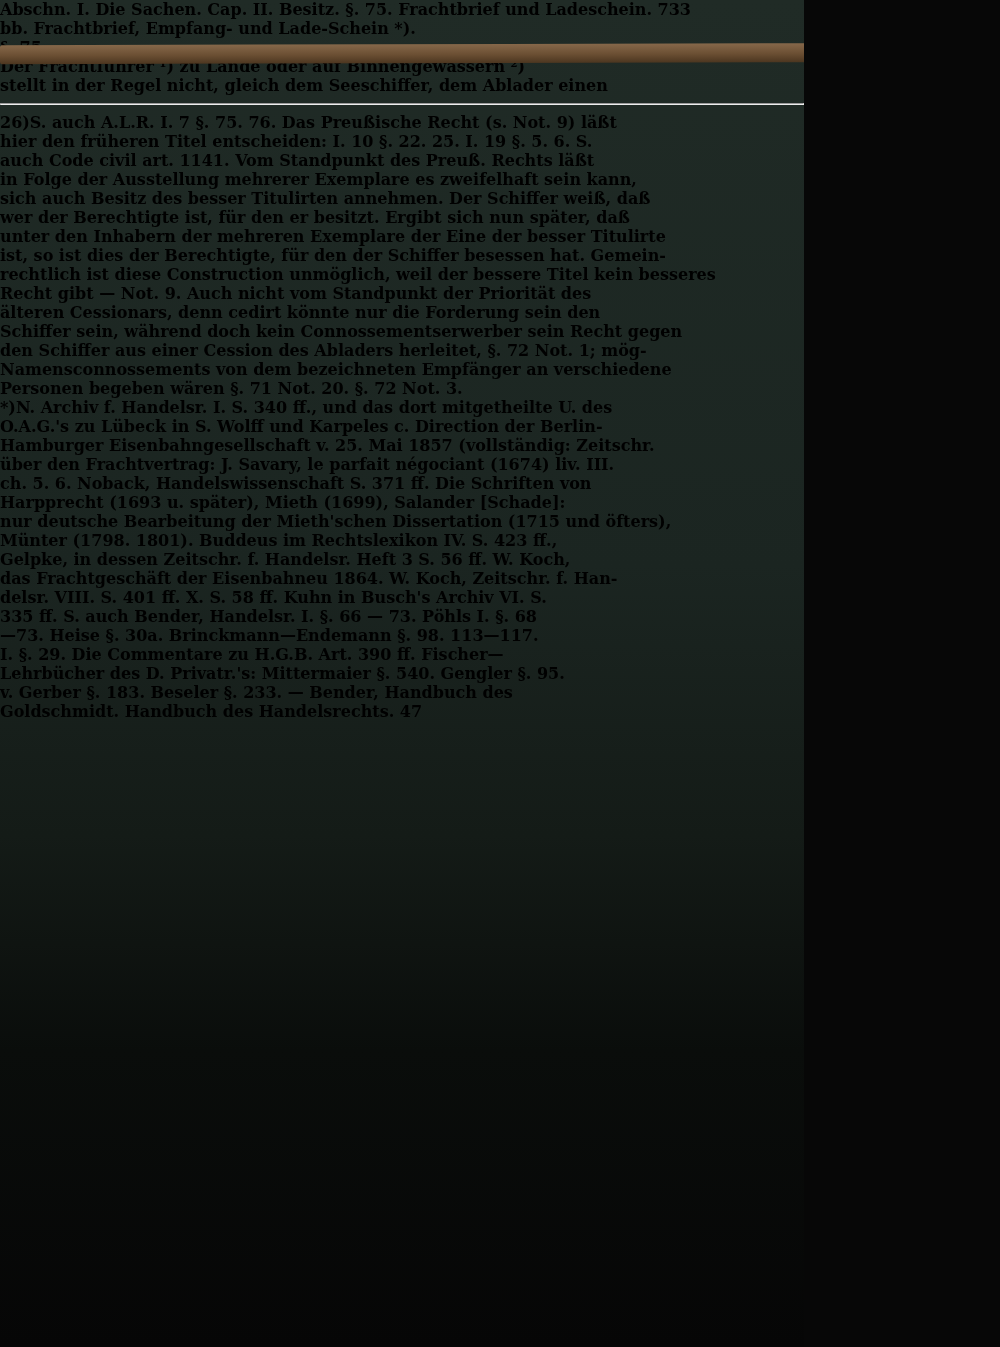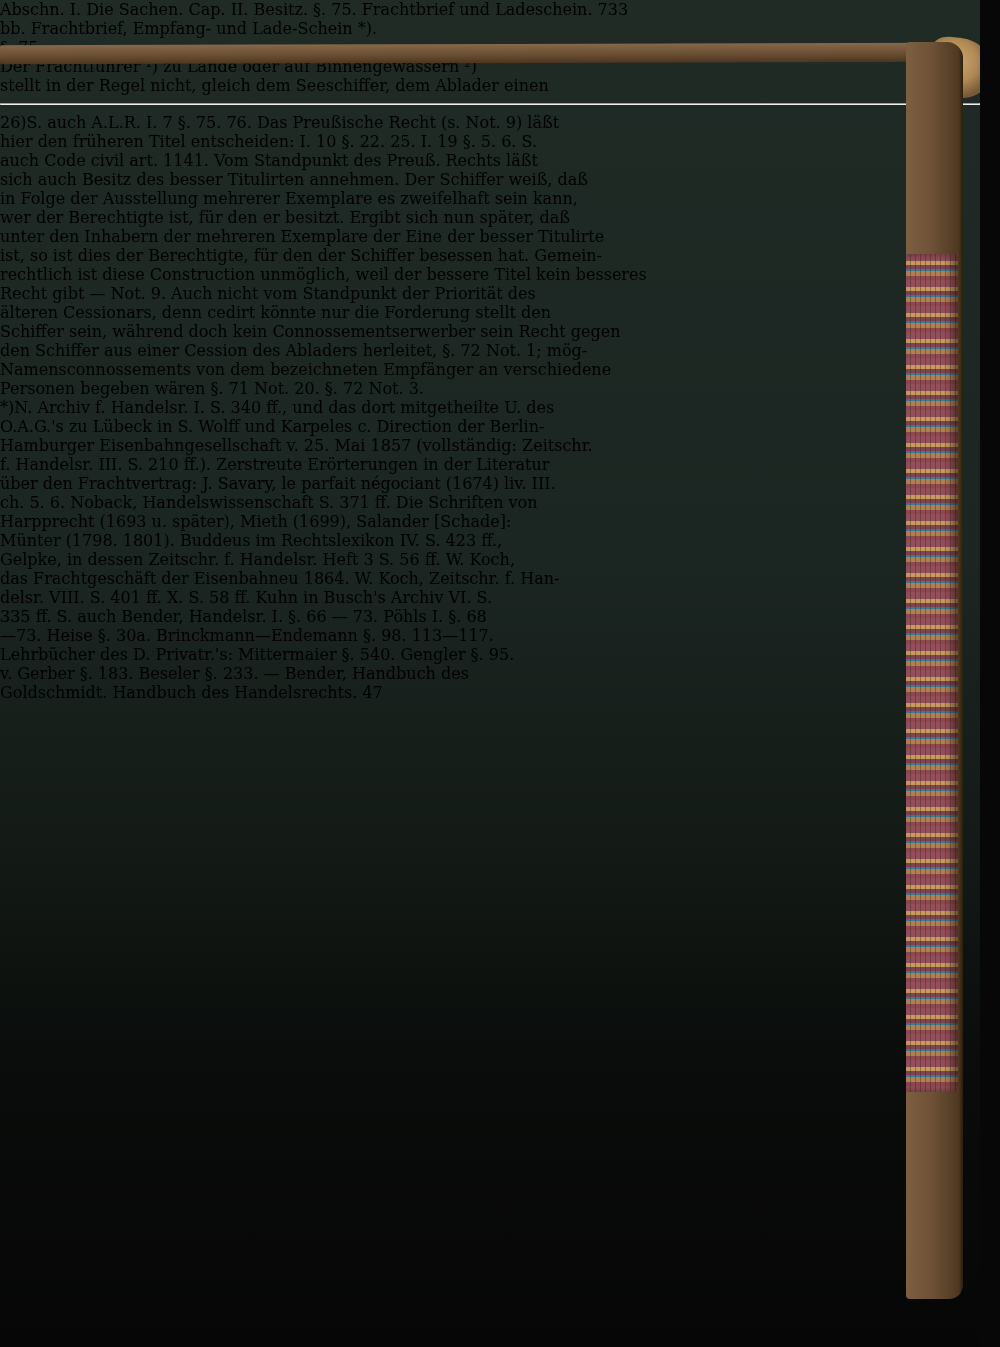--- a/index.html
+++ b/index.html
@@ -1,19 +1,20 @@
 <!DOCTYPE html>
 <html><head>
 <meta charset="utf-8">
 <style>
   html,body{margin:0;padding:0;background:#070707;}
   .scene{
-    position:relative;width:980px;height:1347px;overflow:hidden;
+    position:relative;width:804px;height:1347px;overflow:hidden;
     background:linear-gradient(180deg,#202b26 0%,#1b2521 42%,#141b17 62%,#0a0d0b 78%,#060606 100%);
     font-family:"DejaVu Serif","Liberation Serif",serif;
+    font-weight:bold;
   }
   
   .cover-top-band{
     position:absolute;left:0;top:44px;width:952px;height:19px;
     background:linear-gradient(180deg,#86684a 0%,#6b4f33 55%,#4c3620 100%);
     transform:rotate(-.15deg);border-radius:2px;
   }
   .corner-wear{
     position:absolute;left:928px;top:38px;width:64px;height:60px;
     background:radial-gradient(60% 60% at 40% 40%,#cfa871 0%,#b08a54 60%,#7a5a36 100%);
@@ -123,45 +124,46 @@
           <div class="p-line first">Der Frachtführer ¹) zu Lande oder auf Binnengewässern ²)</div>
           <div class="p-line">stellt in der Regel nicht, gleich dem Seeschiffer, dem Ablader einen</div>
         </div>
 
       <hr class="fn-rule">
 
       <div class="footnotes" id="footnotes">
           <div class="fn-line fn-first"><span class="fn-label">26)</span>S. auch A.L.R. I. 7 §. 75. 76. Das Preußische Recht (s. Not. 9) läßt</div>
           <div class="fn-line fn-cont">hier den früheren Titel entscheiden: I. 10 §. 22. 25. I. 19 §. 5. 6. S.</div>
           <div class="fn-line fn-cont">auch Code civil art. 1141. Vom Standpunkt des Preuß. Rechts läßt</div>
+          <div class="fn-line fn-cont">in Folge der Ausstellung mehrerer Exemplare es zweifelhaft sein kann,</div>
           <div class="fn-line fn-cont">sich auch Besitz des besser Titulirten annehmen. Der Schiffer weiß, daß</div>
-          <div class="fn-line fn-cont">in Folge der Ausstellung mehrerer Exemplare es zweifelhaft sein kann,</div>
           <div class="fn-line fn-cont">wer der Berechtigte ist, für den er besitzt. Ergibt sich nun später, daß</div>
           <div class="fn-line fn-cont">unter den Inhabern der mehreren Exemplare der Eine der besser Titulirte</div>
           <div class="fn-line fn-cont">ist, so ist dies der Berechtigte, für den der Schiffer besessen hat. Gemein-</div>
           <div class="fn-line fn-cont">rechtlich ist diese Construction unmöglich, weil der bessere Titel kein besseres</div>
           <div class="fn-line fn-cont">Recht gibt — Not. 9. Auch nicht vom Standpunkt der Priorität des</div>
-          <div class="fn-line fn-cont">älteren Cessionars, denn cedirt könnte nur die Forderung stellt den</div>
+          <div class="fn-line fn-cont">älteren Cessionars, denn cedirt könnte nur die Forderung sein den</div>
           <div class="fn-line fn-cont">Schiffer sein, während doch kein Connossementserwerber sein Recht gegen</div>
           <div class="fn-line fn-cont">den Schiffer aus einer Cession des Abladers herleitet, §. 72 Not. 1; mög-</div>
           <div class="fn-line fn-cont">Namensconnossements von dem bezeichneten Empfänger an verschiedene</div>
           <div class="fn-line fn-cont no-just">Personen begeben wären §. 71 Not. 20. §. 72 Not. 3.</div>
           <div class="fn-line fn-first fn-star"><span class="fn-label">*)</span>N. Archiv f. Handelsr. I. S. 340 ff., und das dort mitgetheilte U. des</div>
           <div class="fn-line fn-cont">O.A.G.'s zu Lübeck in S. Wolff und Karpeles c. Direction der Berlin-</div>
           <div class="fn-line fn-cont">Hamburger Eisenbahngesellschaft v. 25. Mai 1857 (vollständig: Zeitschr.</div>
-          <div class="fn-line fn-cont">f. Handelsr. III. S. 210 ff.). Zerstreute Erörterungen in der Literatur</div>
           <div class="fn-line fn-cont">über den Frachtvertrag: J. Savary, le parfait négociant (1674) liv. III.</div>
           <div class="fn-line fn-cont">ch. 5. 6. Noback, Handelswissenschaft S. 371 ff. Die Schriften von</div>
           <div class="fn-line fn-cont">Harpprecht (1693 u. später), Mieth (1699), Salander [Schade]:</div>
+          <div class="fn-line fn-cont">nur deutsche Bearbeitung der Mieth'schen Dissertation (1715 und öfters),</div>
           <div class="fn-line fn-cont">Münter (1798. 1801). Buddeus im Rechtslexikon IV. S. 423 ff.,</div>
           <div class="fn-line fn-cont">Gelpke, in dessen Zeitschr. f. Handelsr. Heft 3 S. 56 ff. W. Koch,</div>
           <div class="fn-line fn-cont">das Frachtgeschäft der Eisenbahneu 1864. W. Koch, Zeitschr. f. Han-</div>
           <div class="fn-line fn-cont">delsr. VIII. S. 401 ff. X. S. 58 ff. Kuhn in Busch's Archiv VI. S.</div>
           <div class="fn-line fn-cont">335 ff. S. auch Bender, Handelsr. I. §. 66 — 73. Pöhls I. §. 68</div>
           <div class="fn-line fn-cont no-just">—73. Heise §. 30a. Brinckmann—Endemann §. 98. 113—117.</div>
+          <div class="fn-line fn-cont no-just">I. §. 29. Die Commentare zu H.G.B. Art. 390 ff. Fischer—</div>
           <div class="fn-line fn-cont">Lehrbücher des D. Privatr.'s: Mittermaier §. 540. Gengler §. 95.</div>
           <div class="fn-line fn-cont no-just">v. Gerber §. 183. Beseler §. 233. — Bender, Handbuch des</div>
         </div>
 
       <div class="footer-row">
         <span class="sig">Goldschmidt. Handbuch des Handelsrechts.</span>
         <span class="sheet-num">47</span>
       </div>
 
     </div>

